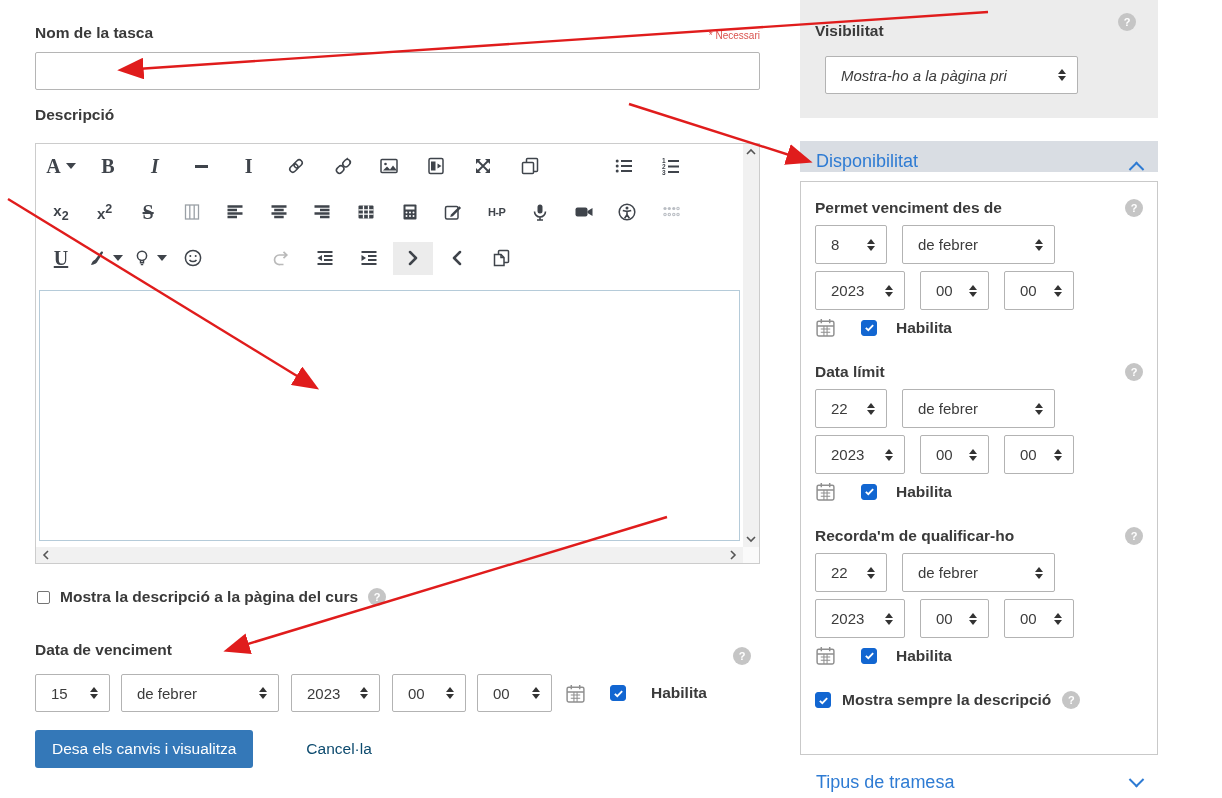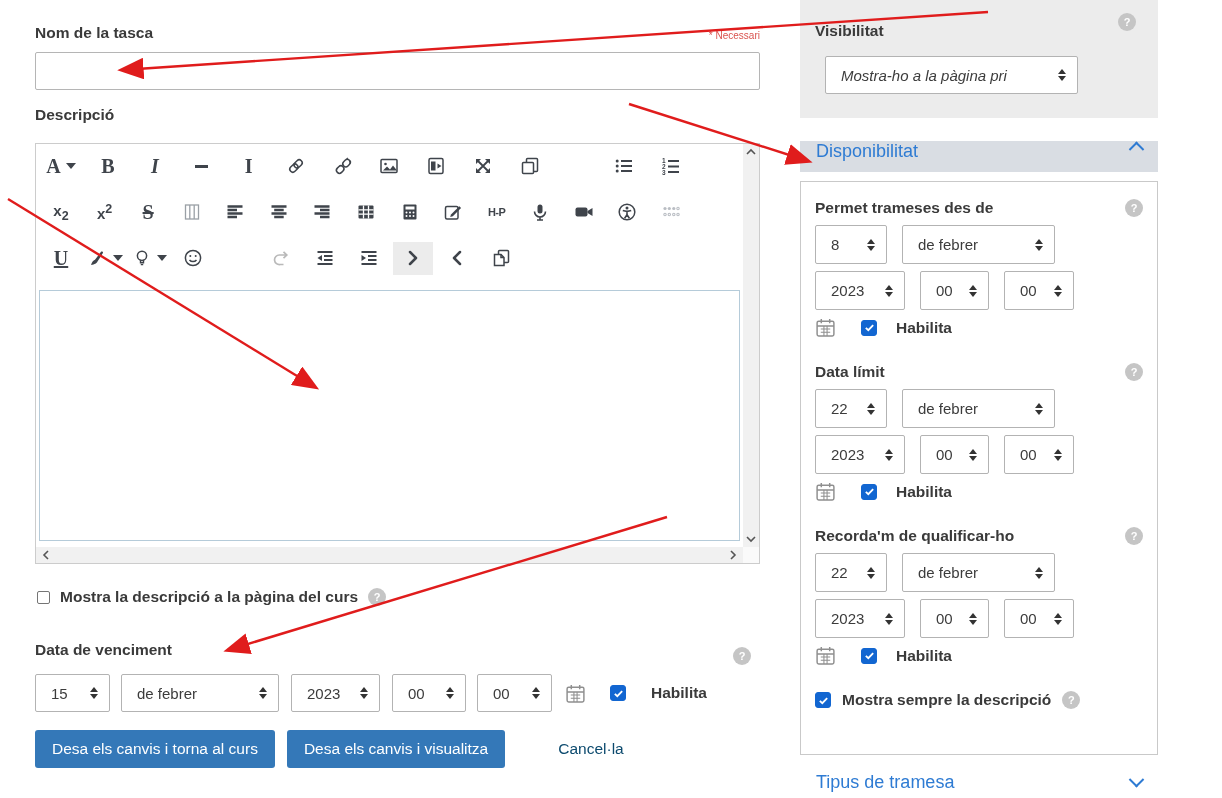--- a/index.html
+++ b/index.html
@@ -65,21 +65,21 @@
   .btn-primary{height:38px;background:#3478b8;border:none;border-radius:3px;color:#fff;
       font-size:15.5px;padding:0 17px;font-family:"Liberation Sans",sans-serif;cursor:pointer;}
   #cancel-link{color:#0c4a6e;font-size:15.5px;text-decoration:none;margin-left:53px;cursor:pointer;}
   
   #sidebar{position:absolute;left:800px;top:0;width:358px;}
   #vis-box{position:absolute;left:0;top:0;width:358px;height:118px;background:#ececec;}
   #vis-box .flabel{position:absolute;left:15px;top:22px;}
   #vis-help{position:absolute;right:22px;top:13px;}
   #vis-select{position:absolute;left:25px;top:56px;width:253px;font-style:italic;}
   #avail-header{position:absolute;left:0;top:141px;width:358px;height:31px;background:#d9dde3;
-      display:flex;align-items:flex-start;justify-content:space-between;padding:0 16px;box-sizing:border-box;cursor:pointer;}
+      display:flex;align-items:flex-end;justify-content:space-between;padding:0 16px;box-sizing:border-box;cursor:pointer;}
   .sec-title{font-size:18px;color:#2e7bd3;}
   #avail-box{position:absolute;left:0;top:181px;width:358px;height:574px;background:#fff;
       border:1px solid #c9c9c9;box-sizing:border-box;padding:17px 14px 0 14px;}
   .dg{margin-bottom:25px;}
   .dg-head{display:flex;align-items:flex-start;justify-content:space-between;margin-bottom:8px;}
   .dg-row{display:flex;gap:15px;margin-bottom:7px;}
   .cal-row{display:flex;align-items:center;margin-top:3px;gap:13px;}
   .cal-row .cb{margin-left:12px;}
   .cal-row .flabel{margin-left:6px;}
   .sel-day{width:72px;} .sel-month{width:153px;} .sel-year{width:90px;}
@@ -431,21 +431,20 @@
         <span class="cb on">
           <svg width="11" height="11" viewBox="0 0 12 12">
             <path d="M2 6.3l2.7 2.7L10 3.4" stroke="#fff" stroke-width="2" fill="none"></path>
           </svg>
         </span>
         <span class="flabel">Habilita</span>
       </div>
     </div>
 
   <div id="btn-row">
-    <button class="btn-primary" style="margin-right:12px;">Desa els canvis i torna al curs</button>
     <button class="btn-primary">Desa els canvis i visualitza</button>
     <a id="cancel-link">Cancel·la</a>
   </div>
 </div>
 
 <div id="sidebar">
   <div id="vis-box">
     <span class="flabel">Visibilitat</span>
     <span id="vis-help" class="help">?</span>
     <div id="vis-select" class="sel">
@@ -458,21 +457,21 @@
   </div>
 
   <div id="avail-header">
     <span class="sec-title">Disponibilitat</span>
     <span class="chev up"></span>
   </div>
 
   <div id="avail-box">
     <div class="dg">
         <div class="dg-head">
-          <span class="flabel">Permet trameses des de</span>
+          <span class="flabel">Permet venciment des de</span>
           <span class="help">?</span>
         </div>
         <div class="dg-row">
           <div class="sel sel-day">
             <span>8</span>
             <span class="ud">
               <i class="u"></i>
               <i class="d"></i>
             </span>
           </div>

